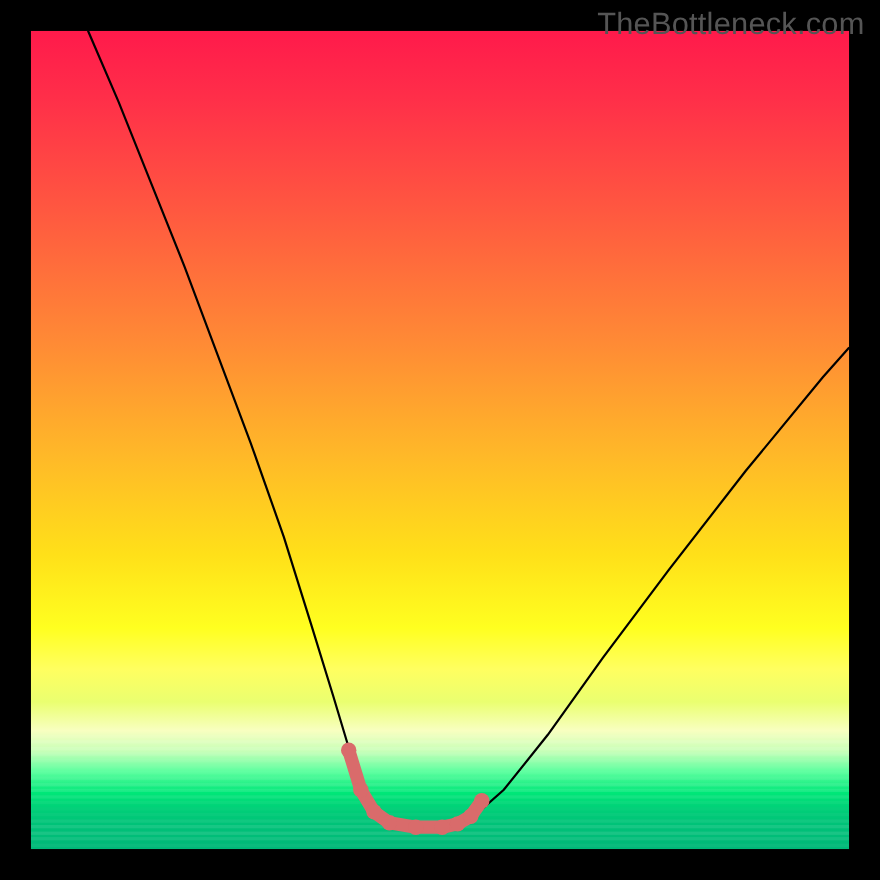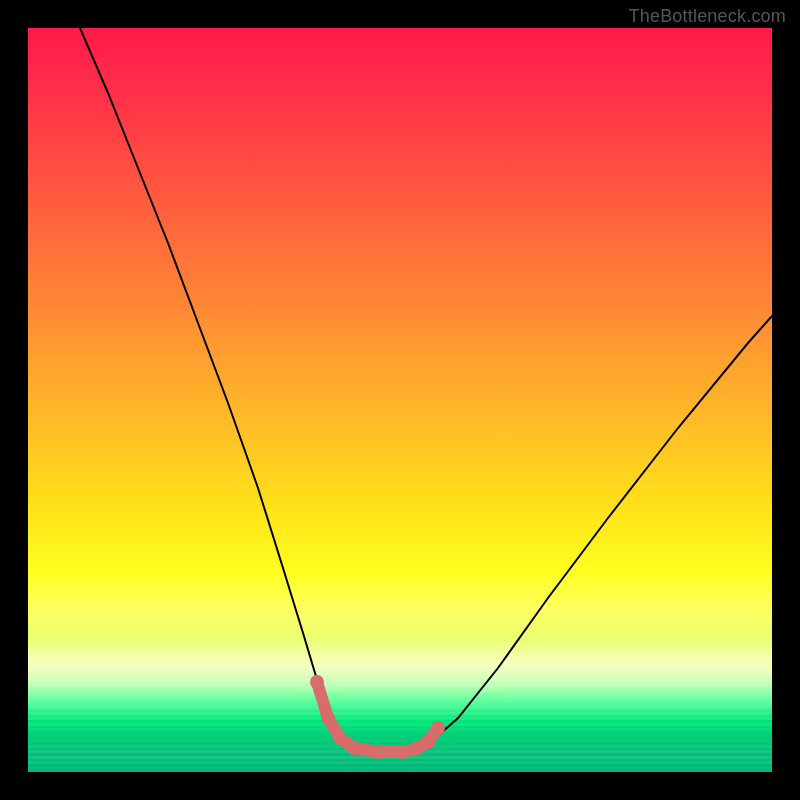--- a/index.html
+++ b/index.html
@@ -46,21 +46,21 @@
     position: absolute;
     left: 0;
     right: 0;
     height: 3px;
   }
   .watermark {
     position: absolute;
     top: 6px;
     right: 14px;
     color: #555;
-    font-size: 18px;
+    font-size: 28px;
     letter-spacing: 0.2px;
     user-select: none;
   }
   svg.curve {
     position: absolute;
     left: 0;
     top: 0;
   }
 </style>
 </head>

